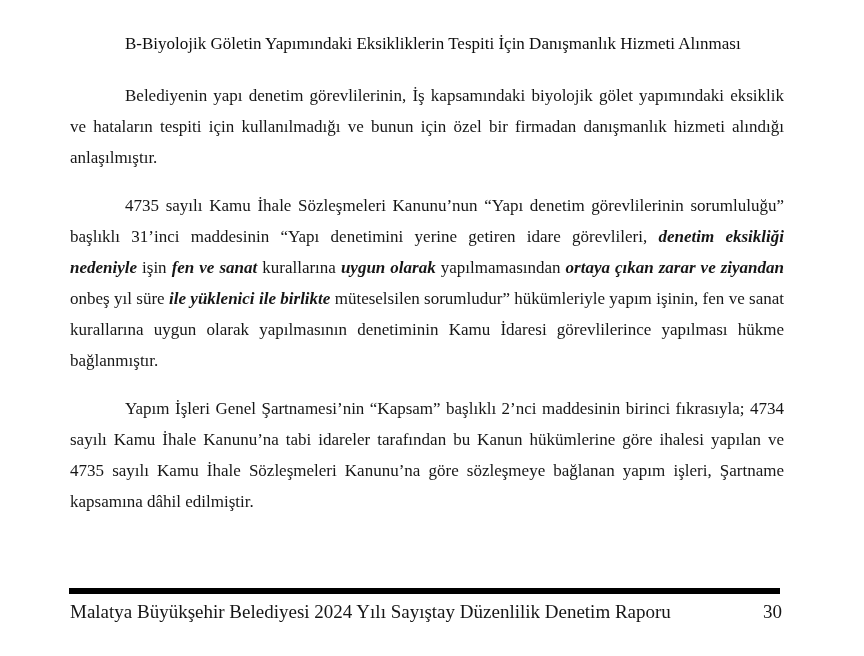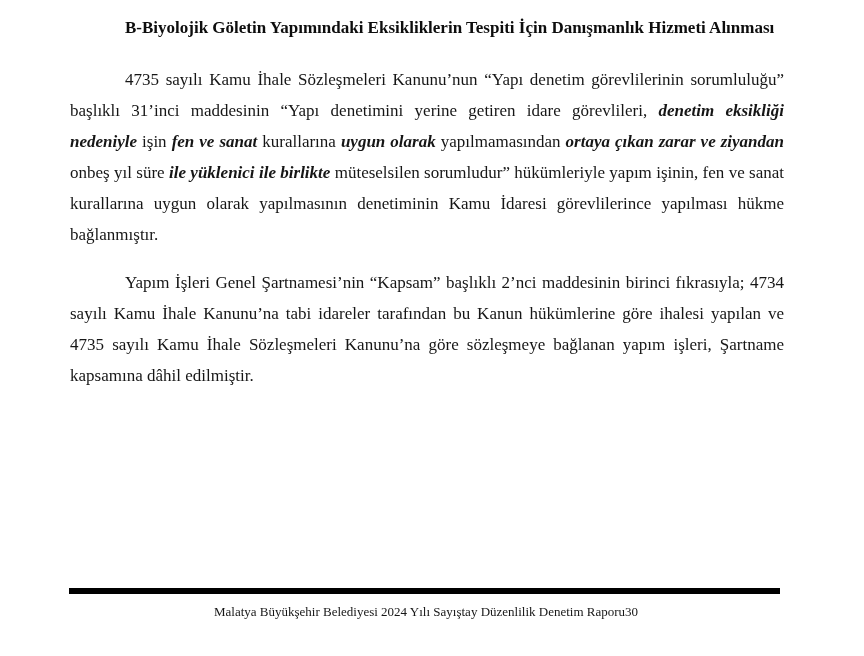--- a/index.html
+++ b/index.html
@@ -22,25 +22,25 @@
     background: #ffffff;
   }
   .content {
     position: absolute;
     left: 70px;
     top: 12px;
     width: 714px;
   }
   .heading {
     font-size: 17px;
-    font-weight: 700;
+    font-weight: 400;
     line-height: 31px;
     text-align: justify;
     text-indent: 55px;
-    margin: 0 0 21px 0;
+    margin: 16px 0 21px 0;
     color: #0d0d0d;
   }
   p.para {
     font-size: 17px;
     line-height: 31px;
     text-align: justify;
     text-indent: 55px;
     margin: 0 0 17px 0;
   }
   .seg-normal { font-style: normal; font-weight: 400; }
@@ -53,34 +53,35 @@
     width: 711px;
     height: 6px;
     background: #000000;
   }
   .footer {
     position: absolute;
     left: 70px;
     top: 601px;
     width: 712px;
     display: flex;
-    justify-content: center;
+    justify-content: space-between;
     align-items: baseline;
-    font-size: 13px;
+    font-size: 19px;
     line-height: 22px;
     color: #161616;
   }
 </style>
 </head>
 <body>
 
 <div class="page">
   <div class="content">
     <h2 class="heading">B-Biyolojik Göletin Yapımındaki Eksikliklerin Tespiti İçin Danışmanlık Hizmeti Alınması</h2>
     <div id="paragraphs">
+        <p class="para"><span class="seg-normal">Belediyenin yapı denetim görevlilerinin, İş kapsamındaki biyolojik gölet yapımındaki eksiklik ve hataların tespiti için kullanılmadığı ve bunun için özel bir firmadan danışmanlık hizmeti alındığı anlaşılmıştır.</span></p>
         <p class="para"><span class="seg-normal">4735 sayılı Kamu İhale Sözleşmeleri Kanunu’nun “Yapı denetim görevlilerinin sorumluluğu” başlıklı 31’inci maddesinin </span><span class="seg-italic">“Yapı denetimini yerine getiren idare görevlileri, </span><span class="seg-bold-italic">denetim eksikliği nedeniyle</span><span class="seg-italic"> işin </span><span class="seg-bold-italic">fen ve sanat</span><span class="seg-italic"> kurallarına </span><span class="seg-bold-italic">uygun olarak</span><span class="seg-italic"> yapılmamasından </span><span class="seg-bold-italic">ortaya çıkan zarar ve ziyandan</span><span class="seg-italic"> onbeş yıl süre </span><span class="seg-bold-italic">ile yüklenici ile birlikte</span><span class="seg-italic"> müteselsilen sorumludur”</span><span class="seg-normal"> hükümleriyle yapım işinin, fen ve sanat kurallarına uygun olarak yapılmasının denetiminin Kamu İdaresi görevlilerince yapılması hükme bağlanmıştır.</span></p>
         <p class="para"><span class="seg-normal">Yapım İşleri Genel Şartnamesi’nin “Kapsam” başlıklı 2’nci maddesinin birinci fıkrasıyla; 4734 sayılı Kamu İhale Kanunu’na tabi idareler tarafından bu Kanun hükümlerine göre ihalesi yapılan ve 4735 sayılı Kamu İhale Sözleşmeleri Kanunu’na göre sözleşmeye bağlanan yapım işleri, Şartname kapsamına dâhil edilmiştir.</span></p>
       </div>
   </div>
 
   <div class="footer-rule"></div>
 
   <div class="footer">
     <span>Malatya Büyükşehir Belediyesi 2024 Yılı Sayıştay Düzenlilik Denetim Raporu</span>
     <span>30</span>

